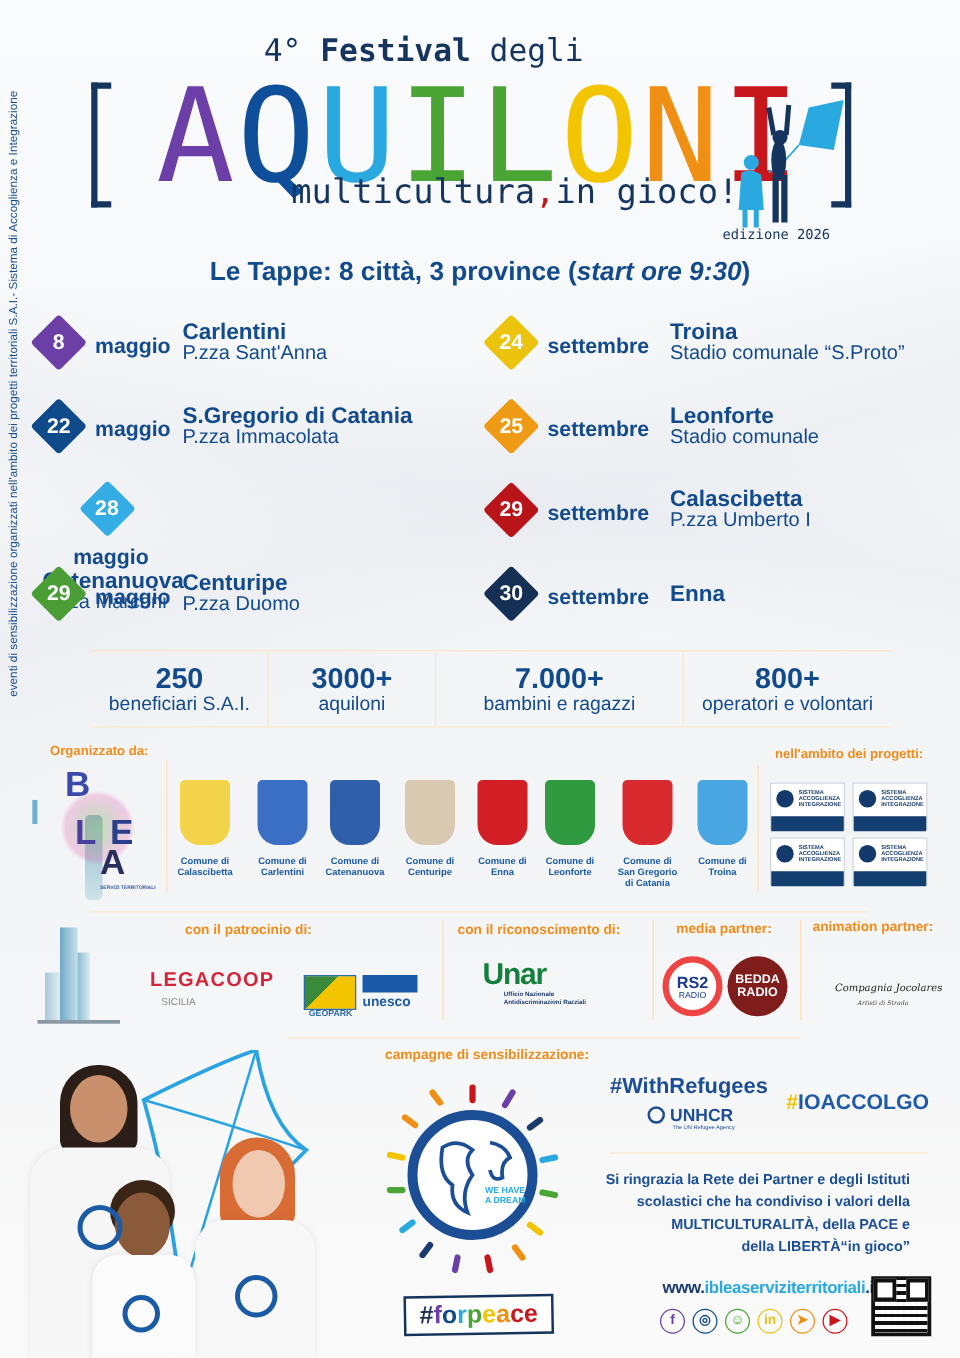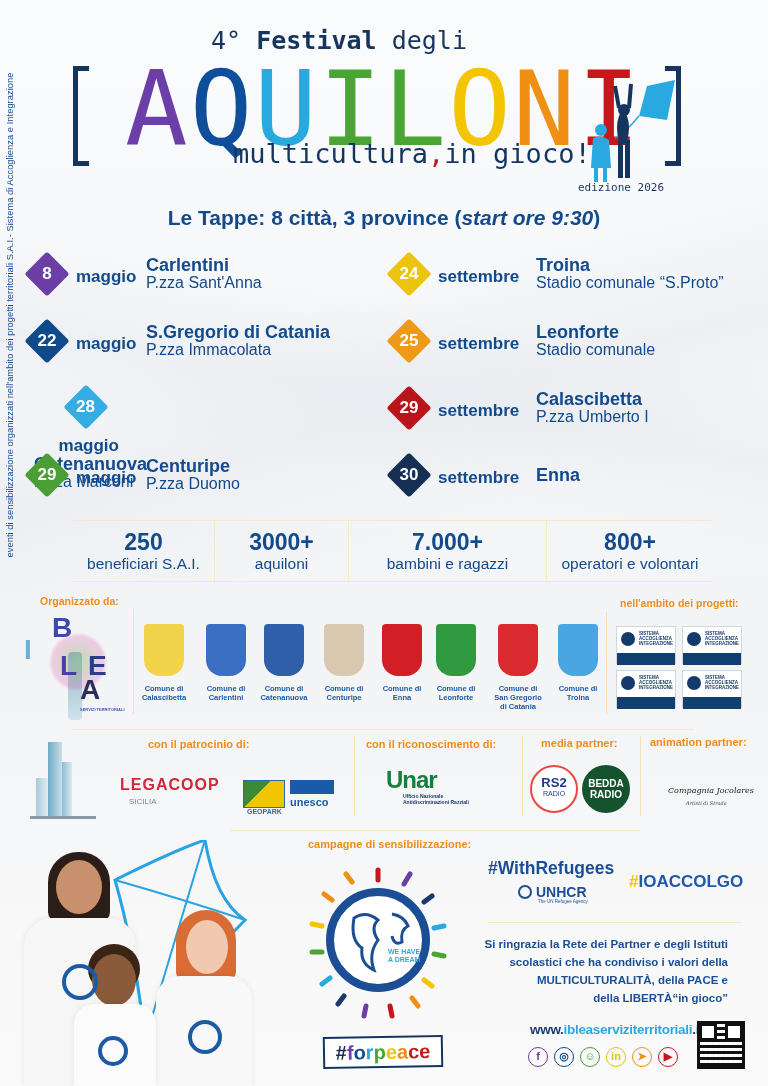--- a/index.html
+++ b/index.html
@@ -292,25 +292,25 @@
 <div class="abs" style="left:243px;top:780px;width:42px;height:28px;background:linear-gradient(135deg,#3b8a3a 40%,#f2c500 40%);border:1px solid #2a6aa8"></div>
 <div class="abs" style="left:247px;top:808px;font-size:7px;font-weight:bold;color:#2a6aa8">GEOPARK</div>
 <div class="abs" style="left:290px;top:780px;width:44px;height:14px;background:#1a5aa8"></div>
 <div class="abs" style="left:290px;top:796px;font-size:11px;font-weight:bold;color:#1a5aa8">unesco</div>
 <div class="vline" style="left:354px;top:736px;height:80px"></div>
 <div class="abs orange" style="left:366px;top:738px">con il riconoscimento di:</div>
 <div class="abs" style="left:386px;top:766px;font-size:24px;font-weight:bold;color:#15803d;letter-spacing:-1px">Unar</div>
 <div class="abs" style="left:403px;top:793px;font-size:5px;font-weight:bold;color:#1a3a6b;line-height:6px"><span>Ufficio Nazionale</span><br><span>Antidiscriminazioni Razziali</span></div>
 <div class="vline" style="left:522px;top:736px;height:80px"></div>
 <div class="abs orange" style="left:541px;top:737px">media partner:</div>
-<div class="abs" style="left:530px;top:765px;width:48px;height:48px;border-radius:50%;background:#fff;border:2px solid #ef4444;text-align:center">
+<div class="abs" style="left:530px;top:765px;width:48px;height:48px;border-radius:50%;background:#fff;border:5px solid #ef4444;text-align:center">
   <div style="font-size:13px;font-weight:bold;color:#1a3a8c;margin-top:8px">RS2</div>
   <div style="font-size:7px;color:#1a3a8c">RADIO</div>
 </div>
-<div class="abs" style="left:582px;top:765px;width:48px;height:48px;border-radius:50%;background:#14532d;text-align:center;color:#fff;font-weight:bold;font-size:10px;line-height:11px;padding-top:13px">
+<div class="abs" style="left:582px;top:765px;width:48px;height:48px;border-radius:50%;background:#7f1d1d;text-align:center;color:#fff;font-weight:bold;font-size:10px;line-height:11px;padding-top:13px">
   <div>BEDDA</div>
     <div>RADIO</div>
 </div>
 <div class="vline" style="left:640px;top:736px;height:80px"></div>
 <div class="abs orange" style="left:650px;top:736px">animation partner:</div>
 <div class="abs" style="left:668px;top:786px;font-family:'DejaVu Serif',serif;font-style:italic;font-size:8px;color:#222">Compagnia Jocolares</div>
 <div class="abs" style="left:686px;top:800px;font-family:'DejaVu Serif',serif;font-style:italic;font-size:5px;color:#444">Artisti di Strada</div>
 
 <div class="hline" style="left:230px;top:830px;width:410px"></div>
 <div class="abs" style="left:0;top:840px;width:285px;height:246px">

